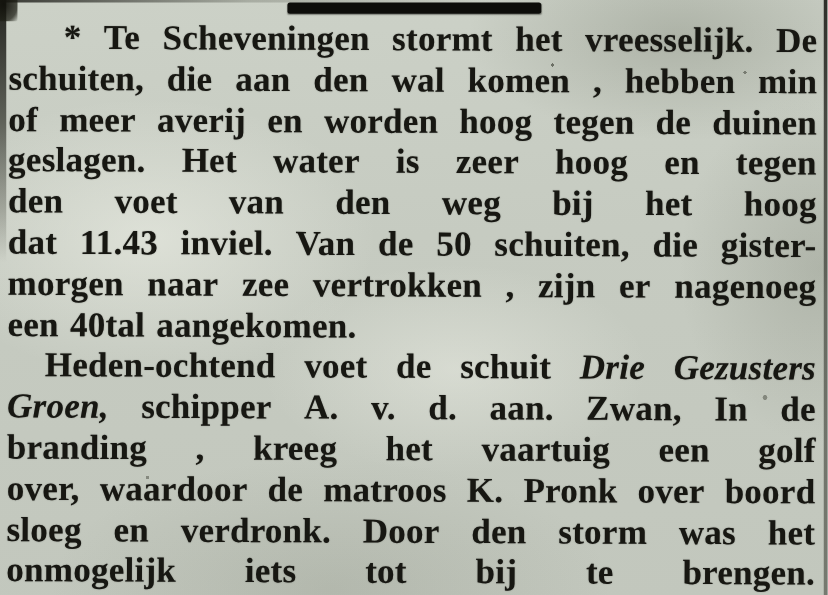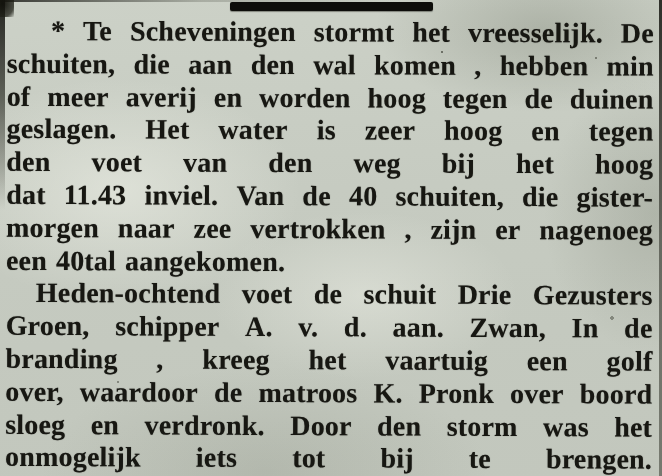--- a/index.html
+++ b/index.html
@@ -27,21 +27,21 @@
     padding:15px 8px 0 7px;
     transform:rotate(0.25deg);
     transform-origin:40px 20px;
     color:#171712;
     font-size:28px; font-weight:700;
     letter-spacing:0.2px;
     text-shadow:0 0 1px rgba(23,23,18,0.45);
   }
   .line { display:flex; height:32.8px; line-height:32.8px; align-items:baseline; gap:9px; white-space:nowrap; }
   .line.justify { justify-content:space-between; gap:0; }
-  .word.italic { }
+  .word.italic { font-style:italic; }
   .rule {
     position:absolute; left:230px; top:2px; width:203px; height:9px;
     background:#0d0d0a; border-radius:2px;
     box-shadow:0 1px 1px rgba(20,20,16,0.4);
   }
   .edge-left {
     position:absolute; left:0; top:0; width:5px; height:210px;
     background:linear-gradient(to bottom, rgba(18,18,14,0.9) 0%, rgba(34,36,28,0.65) 45%, rgba(60,62,52,0.3) 80%, transparent 100%);
   }
   .corner-blob {
@@ -117,21 +117,21 @@
         <span class="word">bij</span>
         <span class="word">het</span>
         <span class="word">hoog</span>
       </div>
       <div class="line justify">
         <span class="word">dat</span>
         <span class="word">11.43</span>
         <span class="word">inviel.</span>
         <span class="word">Van</span>
         <span class="word">de</span>
-        <span class="word">40</span>
+        <span class="word">50</span>
         <span class="word">schuiten,</span>
         <span class="word">die</span>
         <span class="word">gister-</span>
       </div>
       <div class="line justify">
         <span class="word">morgen</span>
         <span class="word">naar</span>
         <span class="word">zee</span>
         <span class="word">vertrokken</span>
         <span class="word">,</span>

